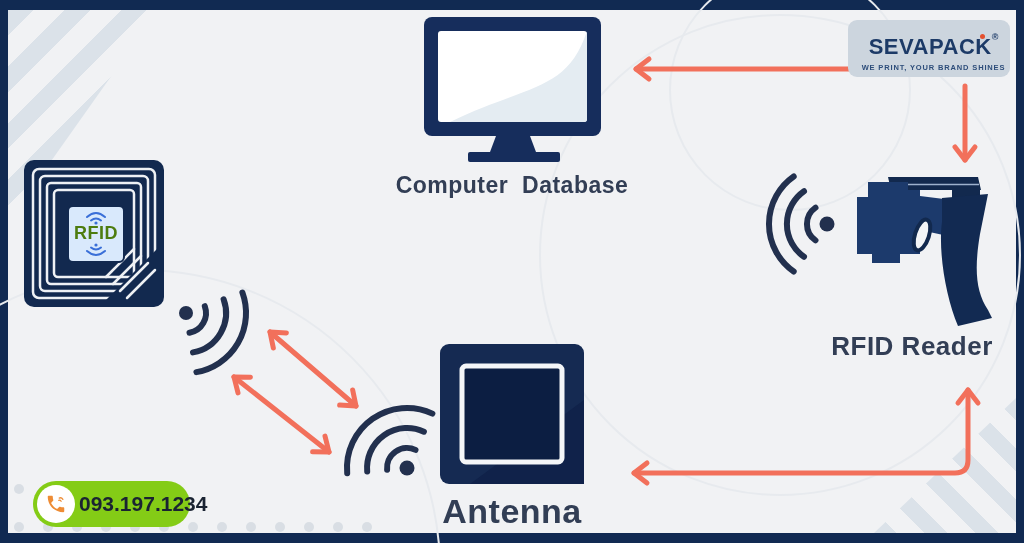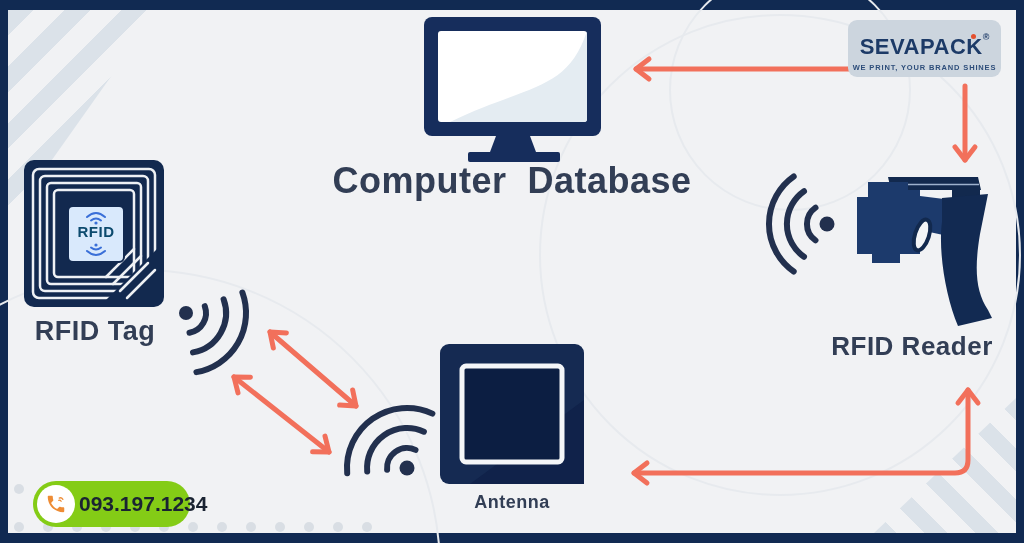--- a/index.html
+++ b/index.html
@@ -25,32 +25,32 @@
   
   #dots-row{position:absolute;left:14px;top:522px;display:flex;gap:19px;}
   #dots-row span{width:10px;height:10px;border-radius:50%;background:#d9dee4;}
   #dot-single{position:absolute;left:14px;top:484px;width:10px;height:10px;border-radius:50%;background:#d9dee4;}
 
   
   #art{position:absolute;left:0;top:0;width:1024px;height:543px;}
 
   
   .node-label{position:absolute;color:#323e55;font-weight:bold;text-align:center;letter-spacing:.5px;white-space:pre;}
-  #label-computer{left:330px;top:160px;width:364px;font-size:36px;}
+  #label-computer{left:330px;top:172px;width:364px;font-size:23px;}
   #label-tag{left:5px;top:316px;width:180px;font-size:27px;}
-  #label-antenna{left:412px;top:492px;width:200px;font-size:18px;}
+  #label-antenna{left:412px;top:492px;width:200px;font-size:34px;}
   #label-reader{left:812px;top:331px;width:200px;font-size:26px;}
 
   
   #chip-text{position:absolute;left:68px;top:223px;width:56px;text-align:center;
-    font-size:15px;font-weight:bold;color:#0c4a6e;letter-spacing:.5px;}
+    font-size:18px;font-weight:bold;color:#4d7c0f;letter-spacing:.5px;}
 
   
   #logo-card{position:absolute;left:848px;top:20px;width:153px;height:57px;border-radius:9px;
-    background:#ccd5de;display:flex;flex-direction:column;align-items:center;justify-content:center;}
+    background:#ccd5de;display:flex;flex-direction:column;align-items:center;justify-content:center;padding-left:9px;}
   #logo-name-row{position:relative;line-height:24px;}
   #logo-name{font-size:22px;font-weight:800;color:#1c3a67;letter-spacing:.5px;}
   #logo-reg{font-size:9px;font-weight:bold;color:#1c3a67;vertical-align:14px;}
   #logo-c-dot{position:absolute;left:111px;top:9px;width:5px;height:5px;border-radius:50%;background:#e4502e;}
   #logo-tagline{font-size:7.5px;font-weight:bold;color:#2d4d7a;letter-spacing:.85px;margin-top:2px;text-align:right;}
 
   
   #phone-pill{position:absolute;left:33px;top:481px;width:157px;height:46px;border-radius:23px;background:#84cc16;}
   #phone-circle{position:absolute;left:4px;top:4px;width:38px;height:38px;border-radius:50%;background:#ffffff;
     display:flex;align-items:center;justify-content:center;}
@@ -177,21 +177,20 @@
     <g fill="none" stroke="#f2705b" stroke-width="5" stroke-linecap="round" stroke-linejoin="round">
       <path d="M851,69 L636,69" marker-end="url(#ah)"></path>
       <path d="M965,86 L965,160" marker-end="url(#ah)"></path>
       <path d="M968,390 L968,460 Q968,473 955,473 L634,473" marker-start="url(#ah)" marker-end="url(#ah)"></path>
       <path d="M270,332 L356,406" marker-start="url(#ah)" marker-end="url(#ah)"></path>
       <path d="M234,377 L329,452" marker-start="url(#ah)" marker-end="url(#ah)"></path>
     </g>
   </svg>
 
   <div class="node-label" id="label-computer">Computer  Database</div>
-  <div class="node-label" id="label-tag">RFID Tag</div>
   <div class="node-label" id="label-antenna">Antenna</div>
   <div class="node-label" id="label-reader">RFID Reader</div>
   <div id="chip-text">RFID</div>
 
   <div id="logo-card">
     <div id="logo-name-row">
       <span id="logo-name">SEVAPACK</span><span id="logo-reg">®</span>
       <span id="logo-c-dot"></span>
     </div>
     <div id="logo-tagline">WE PRINT, YOUR BRAND SHINES</div>

